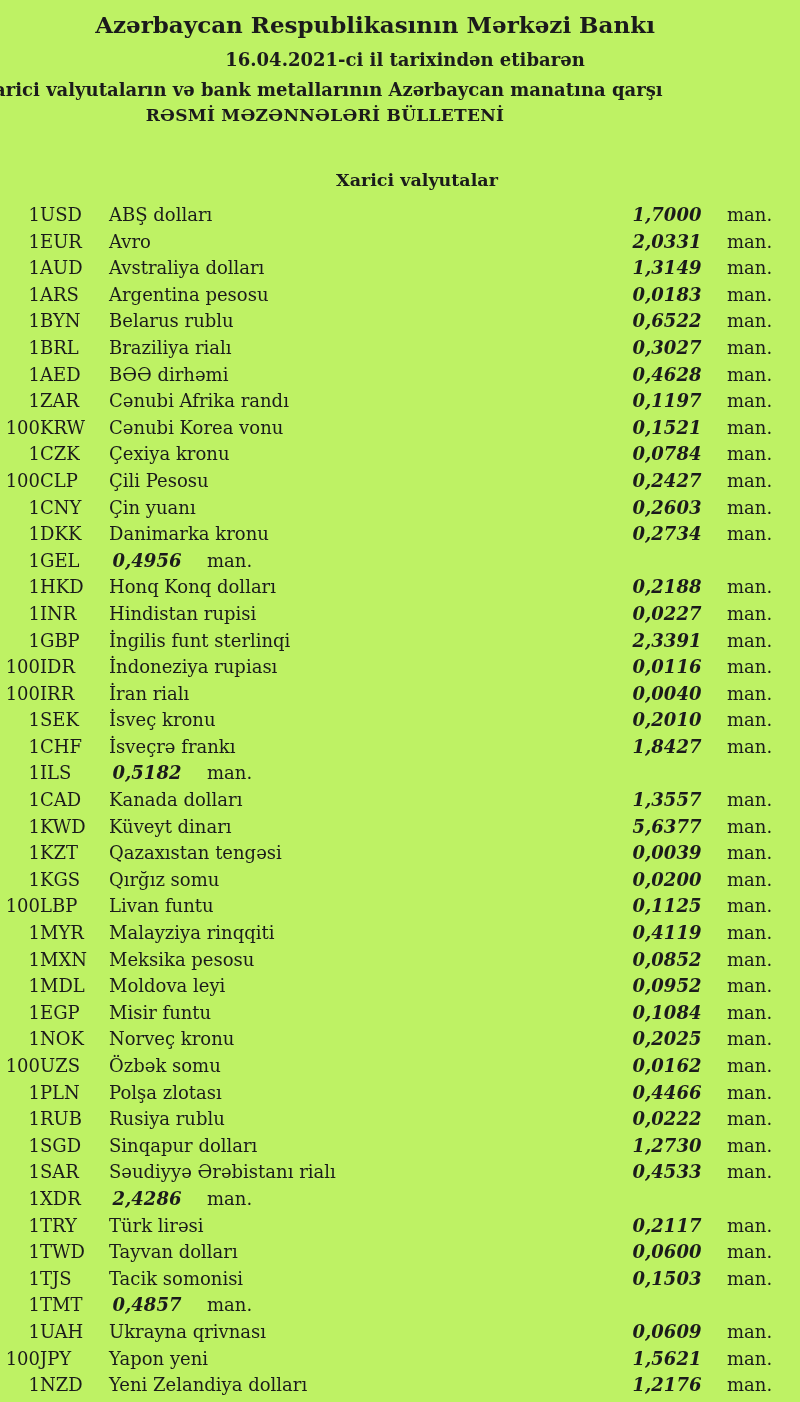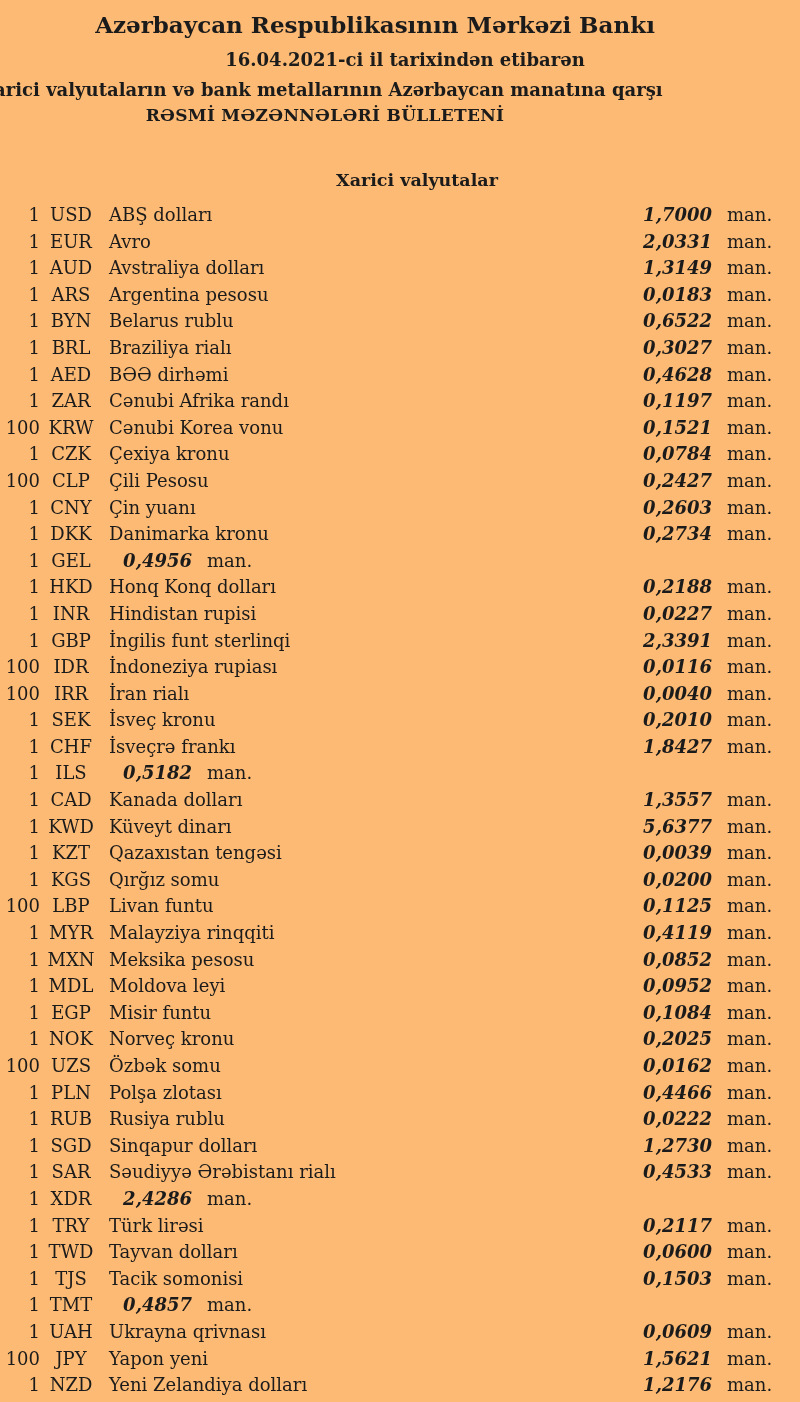--- a/index.html
+++ b/index.html
@@ -2,21 +2,21 @@
 <html><head>
 <meta charset="utf-8">
 <style>
   * { margin: 0; padding: 0; box-sizing: border-box; }
   html, body { background: #ffffff; }
   .page {
     position: relative;
     width: 800px;
     height: 1402px;
     margin: 0 auto;
-    background: #fdba74;
+    background: #bef264;
     color: #1b1b1b;
     font-family: "DejaVu Serif", "Liberation Serif", serif;
     overflow: hidden;
   }
   .doc-header { padding-top: 10px; }
   .bank-title {
     position: relative;
     left: -25px;
     text-align: center;
     font-size: 23px;
@@ -62,23 +62,23 @@
   }
   .rates-table { margin-top: 9px; }
   .row {
     display: flex;
     align-items: baseline;
     line-height: 26.6px;
     font-size: 18px;
     white-space: nowrap;
   }
   .qty   { width: 40px;  text-align: right; flex: 0 0 auto; }
-  .code  { width: 62px;  text-align: center; flex: 0 0 auto; }
+  .code  { width: 62px;  text-align: left; flex: 0 0 auto; }
   .cname { flex: 1 1 auto; padding-left: 7px; overflow: hidden; }
-  .rate  { width: 90px;  text-align: right; flex: 0 0 auto;
+  .rate  { width: 90px;  text-align: center; flex: 0 0 auto;
            font-weight: bold; font-style: italic; }
   .unit  { width: 88px;  padding-left: 15px; flex: 0 0 auto; }
 </style>
 </head>
 <body>
 
 <div class="page">
 
   <header class="doc-header">
     <h1 class="bank-title">Azərbaycan Respublikasının Mərkəzi Bankı</h1>

